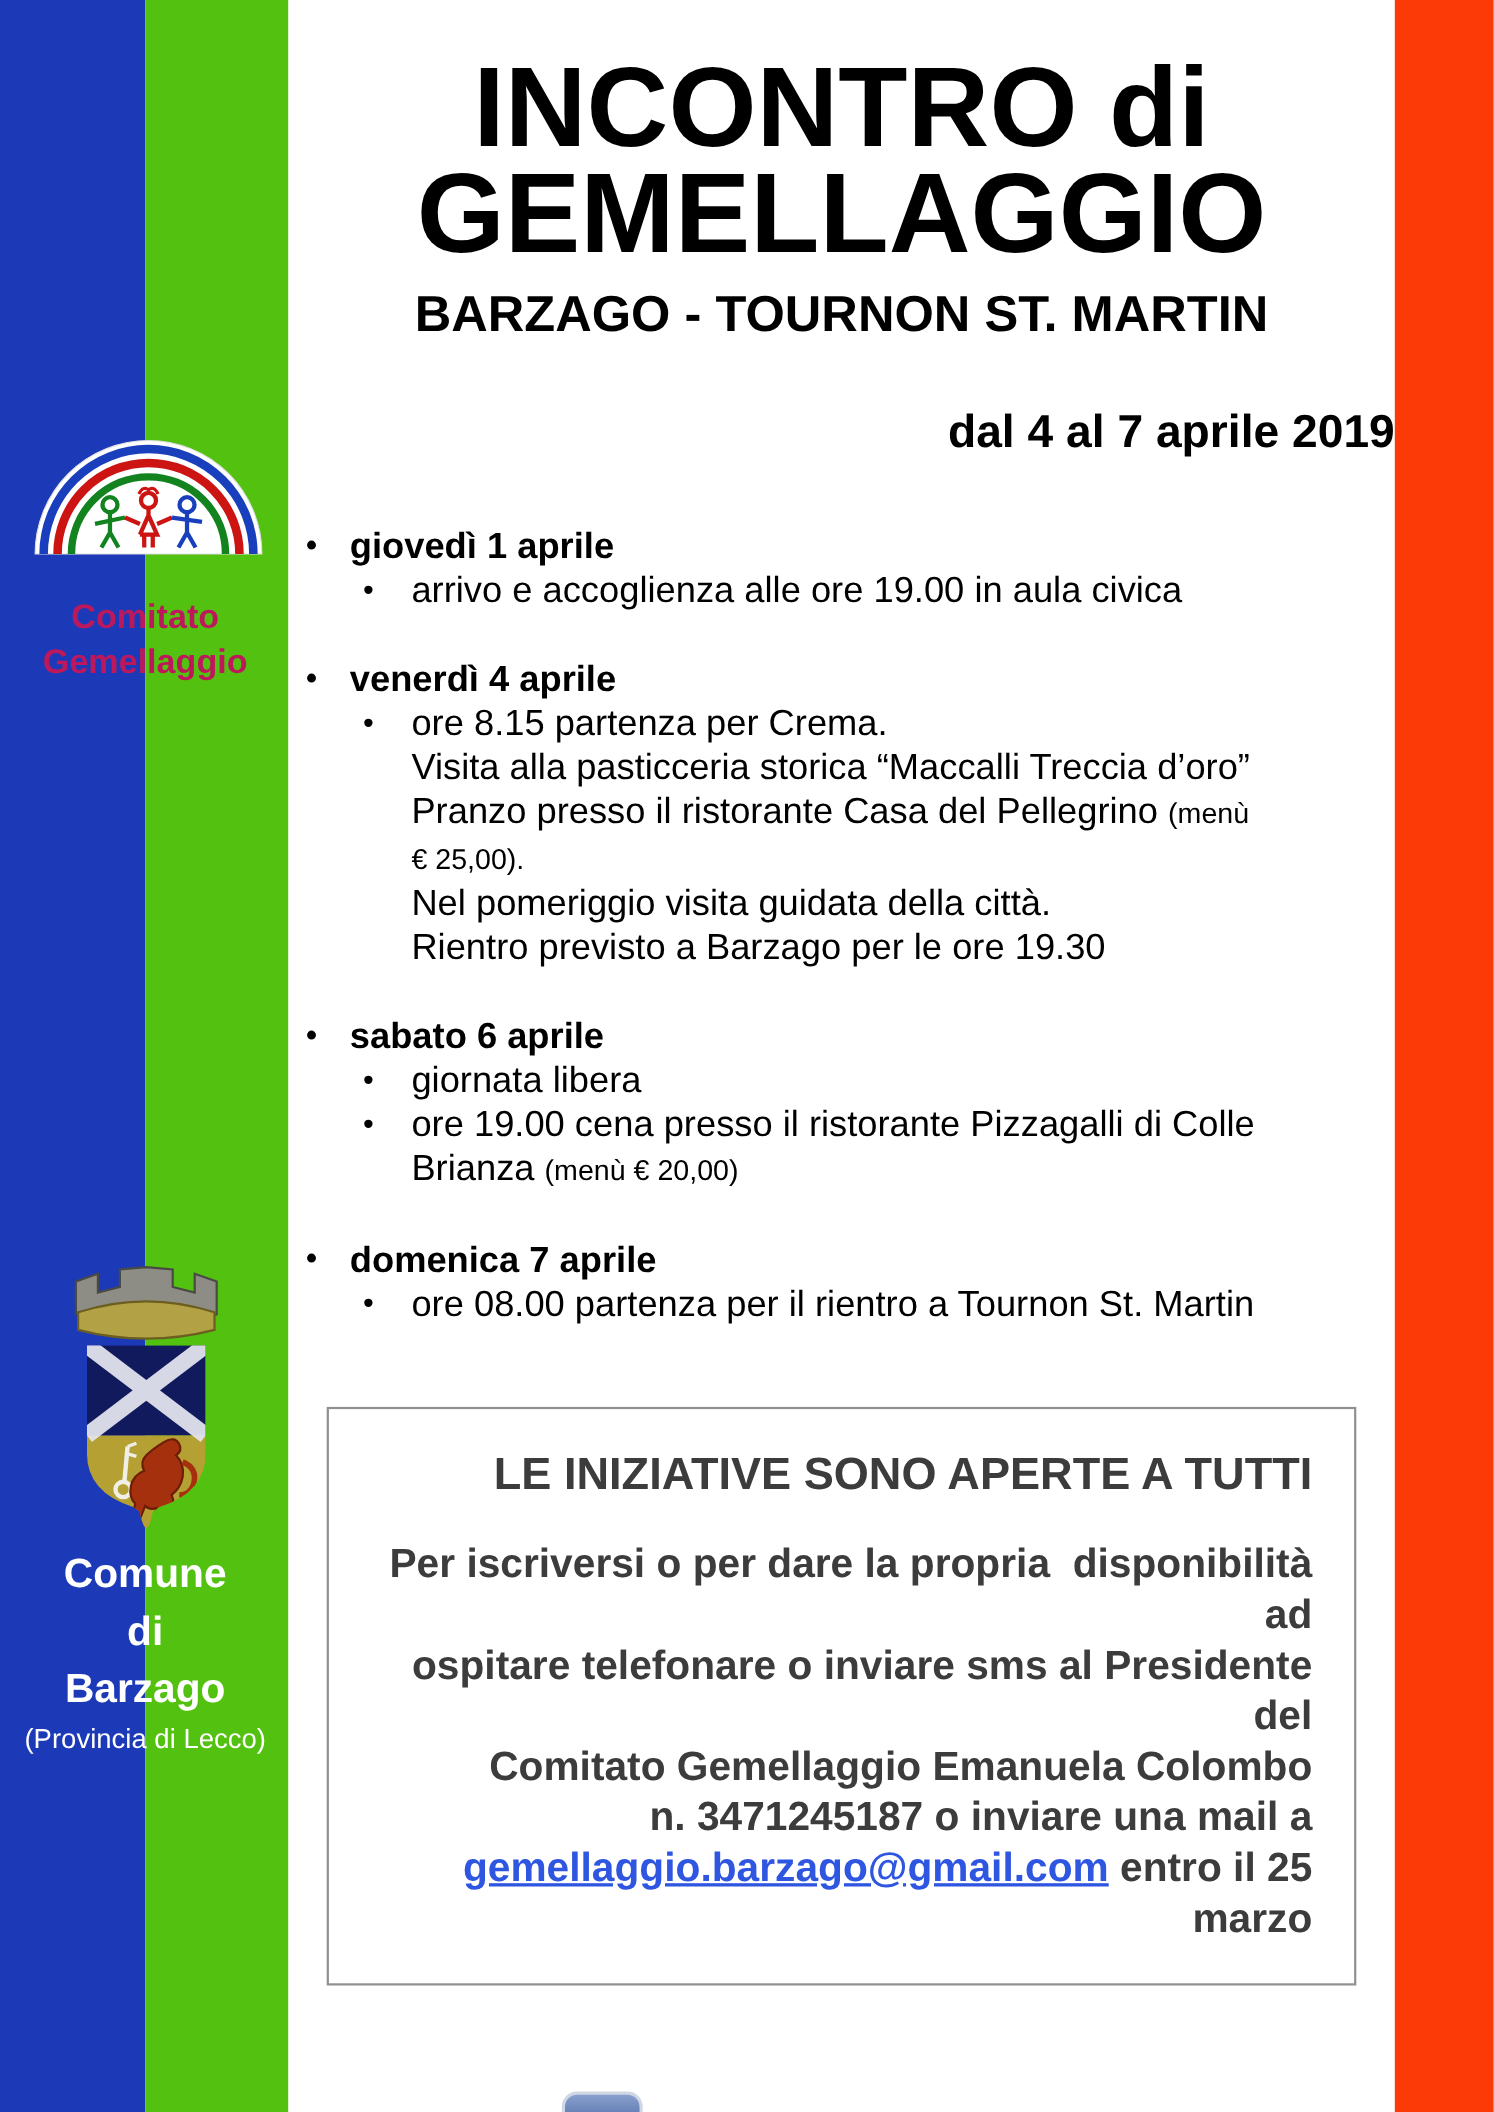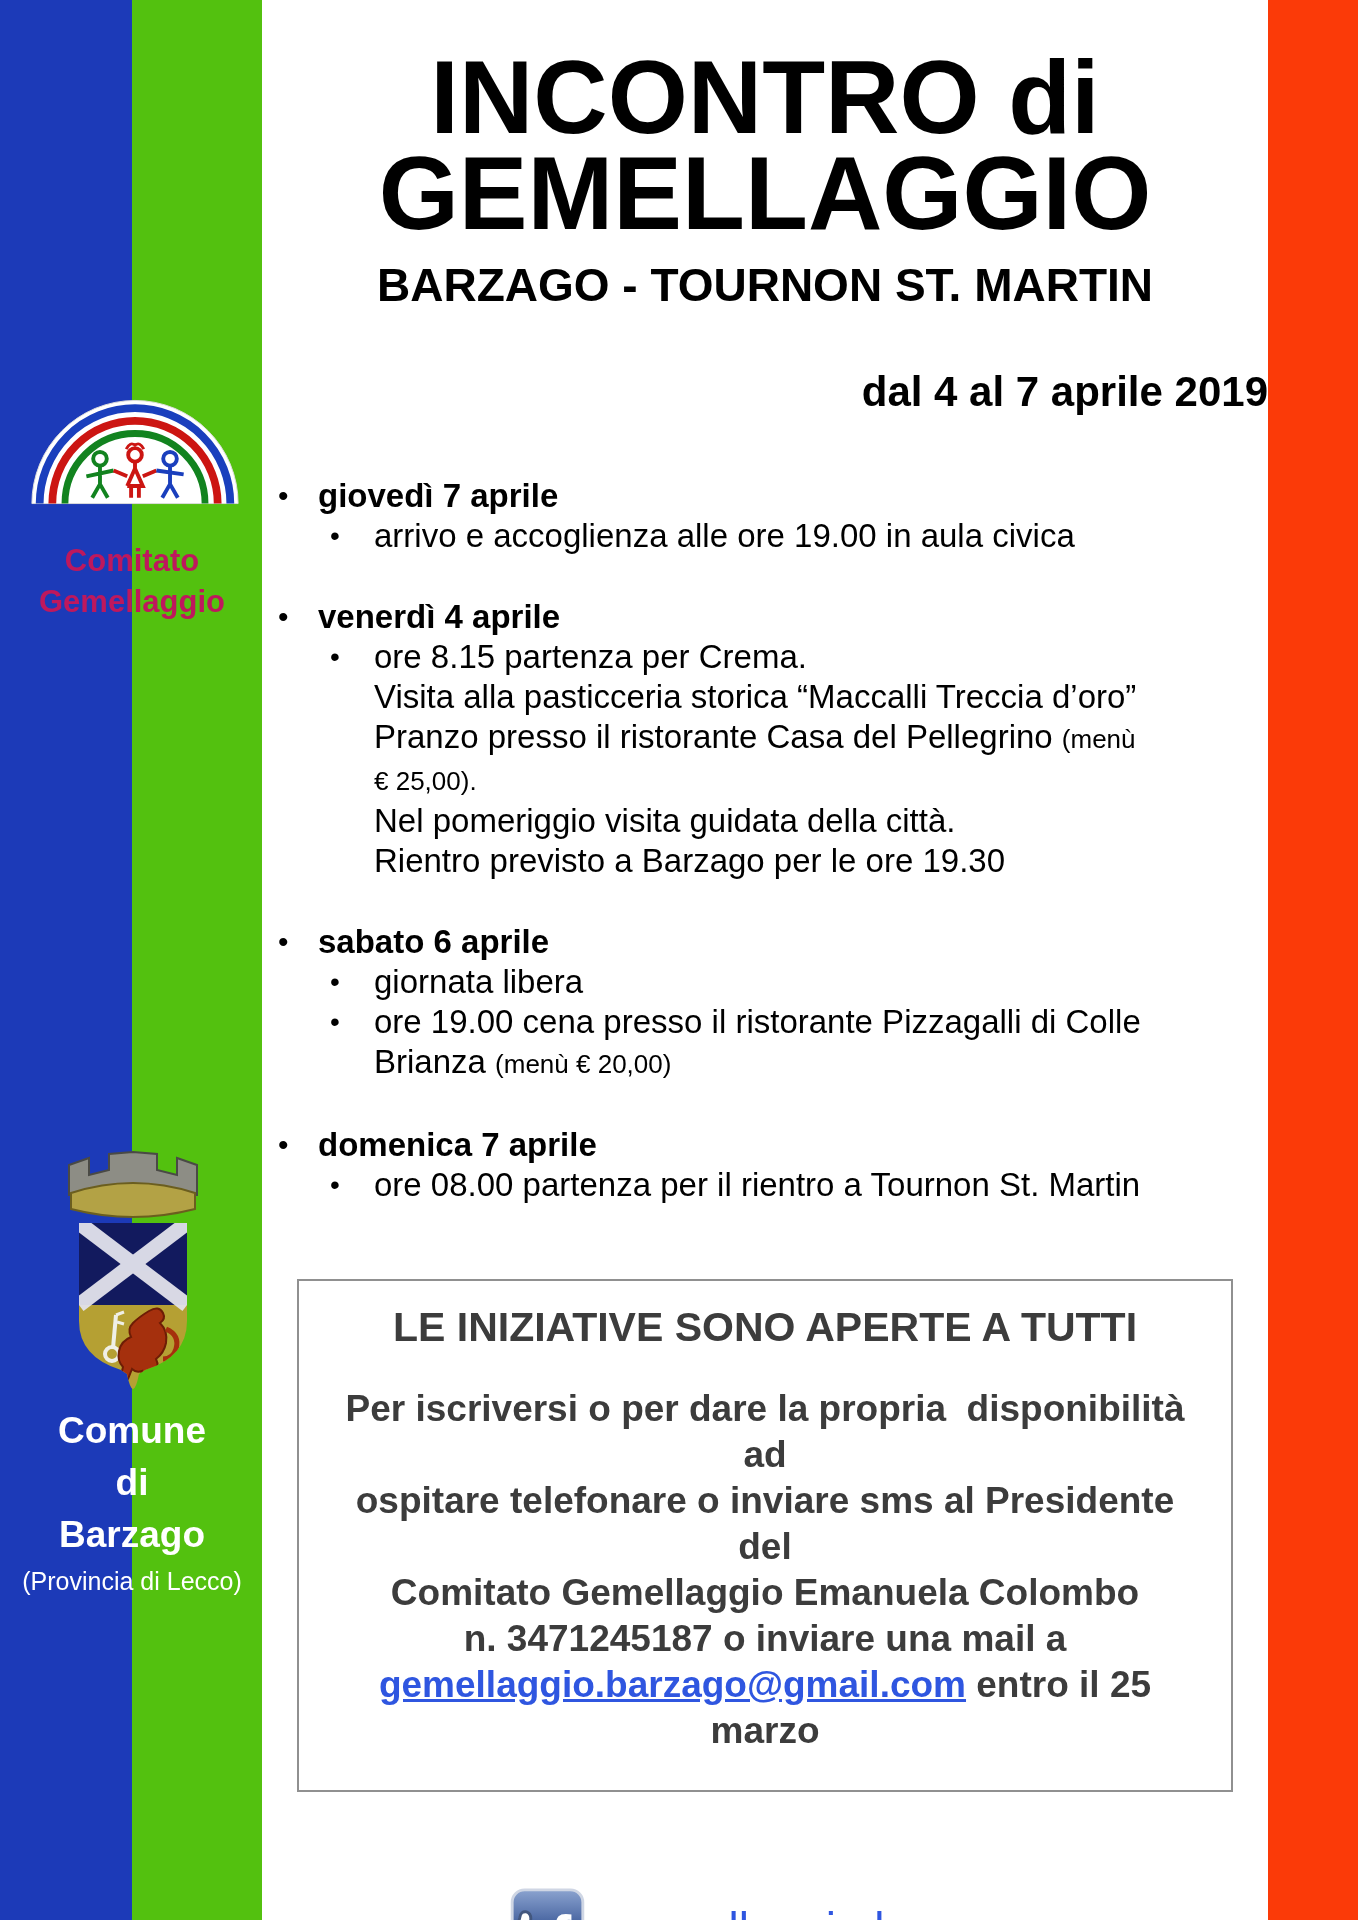--- a/index.html
+++ b/index.html
@@ -41,21 +41,21 @@
   .row{display:flex;align-items:flex-start;}
   .row .dot{flex:0 0 auto;}
   .row.lvl1 .dot{margin-left:16px;width:40px;font-size:30px;}
   .row.lvl2 .dot{margin-left:68px;width:44px;font-size:28px;}
   .row.nodot .dot{visibility:hidden;}
   .day-label{font-weight:bold;}
   .small{font-size:26px;}
 
   .info-box{
     margin:74px auto 0;width:936px;border:2px solid #909090;
-    padding:23px 38px 36px;text-align:center;color:var(--boxtext);font-weight:bold;
+    padding:36px 38px 36px;text-align:right;color:var(--boxtext);font-weight:bold;
   }
   .box-heading{font-size:41px;line-height:46px;margin-bottom:36px;}
   .box-line{font-size:37px;line-height:46px;white-space:pre-wrap;}
   .email-link{color:var(--link);text-decoration:underline;}
 
   .footer-row{margin-top:95px;display:flex;justify-content:center;align-items:center;gap:28px;}
   .fb-link{font-size:46px;font-weight:normal;color:var(--link);text-decoration:underline;}
   a{cursor:pointer;}
 </style>
 </head>
@@ -139,21 +139,21 @@
     </div>
 
     <div class="subtitle">BARZAGO - TOURNON ST. MARTIN</div>
 
     <div class="date-range">dal 4 al 7 aprile 2019</div>
 
     <div class="schedule" id="schedule">
         <div class="day-group">
           <div class="row lvl1">
             <span class="dot">•</span>
-            <span class="day-label">giovedì 7 aprile</span>
+            <span class="day-label">giovedì 1 aprile</span>
           </div>
           <div class="row lvl2">
             <span class="dot">•</span>
             <span class="txt"><span>arrivo e accoglienza alle ore 19.00 in aula civica</span></span>
           </div>
         </div>
         <div class="day-group">
           <div class="row lvl1">
             <span class="dot">•</span>
             <span class="day-label">venerdì 4 aprile</span>

